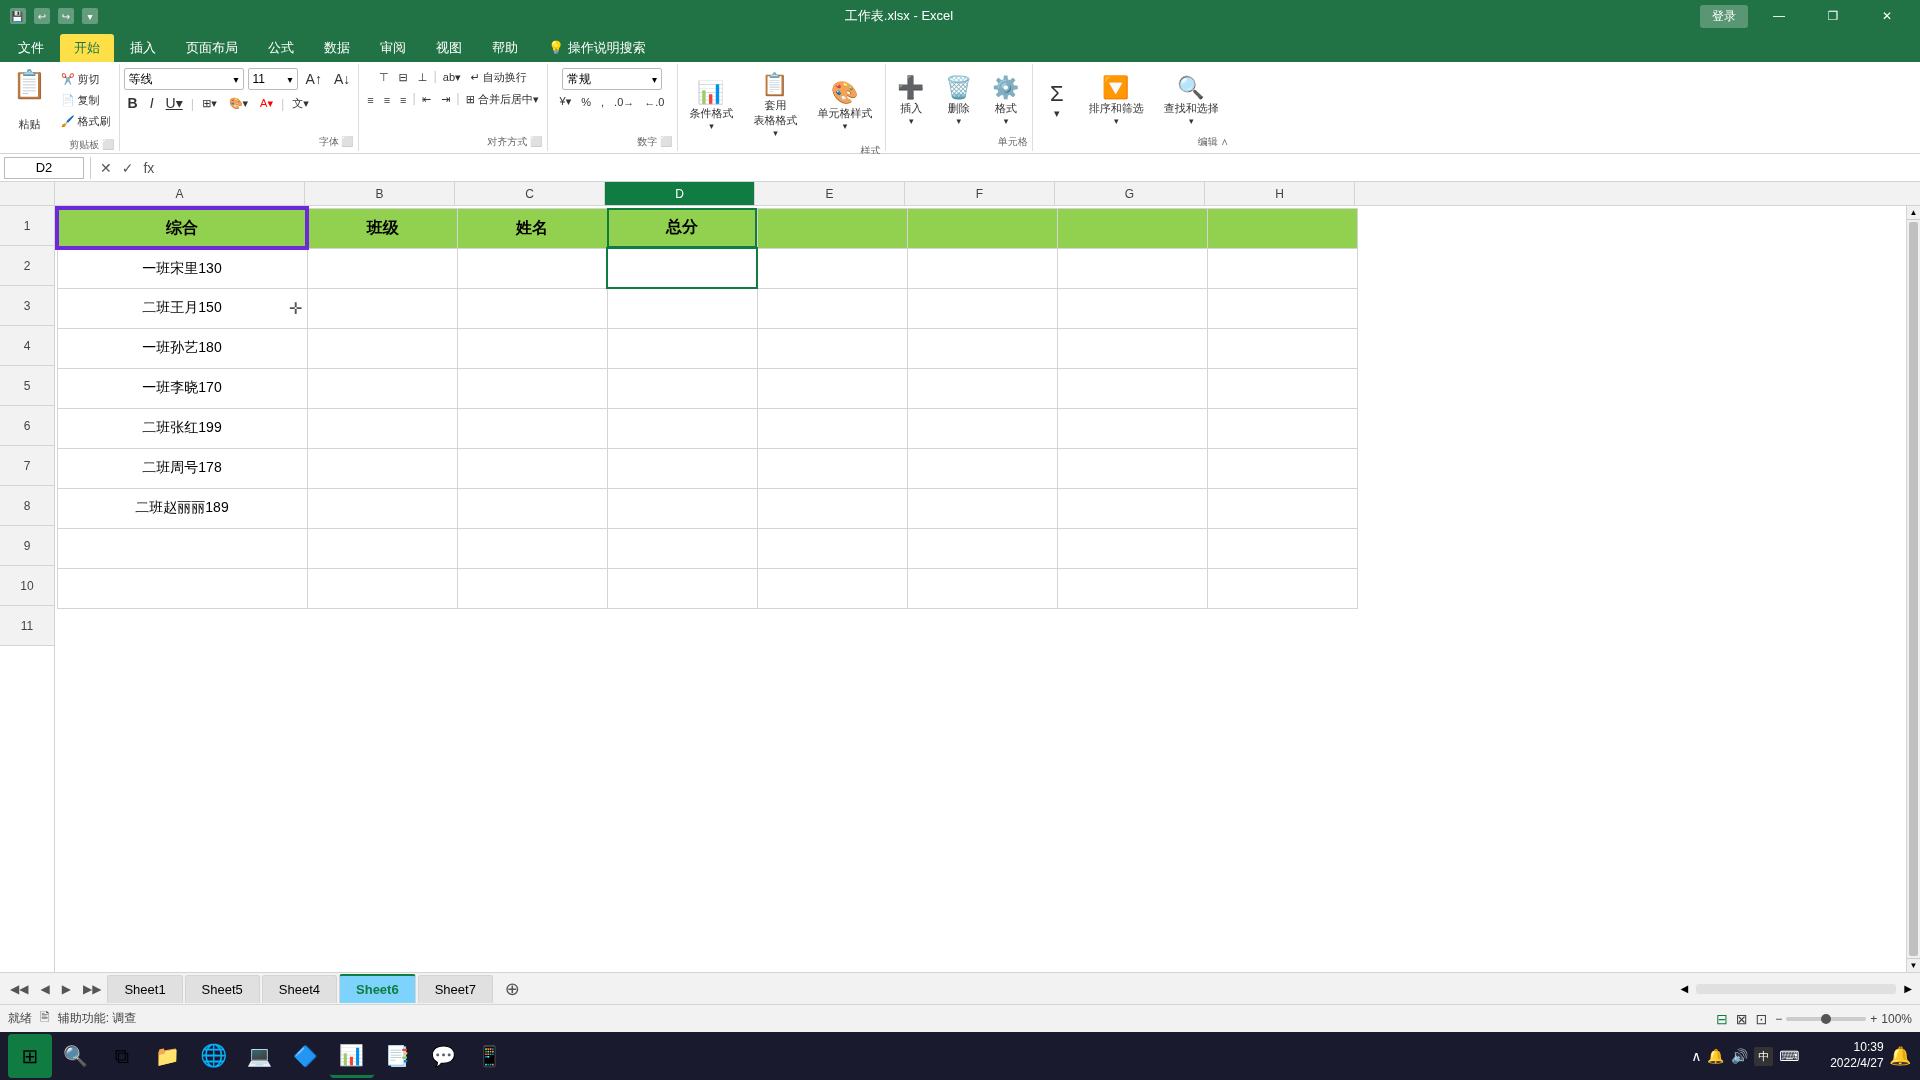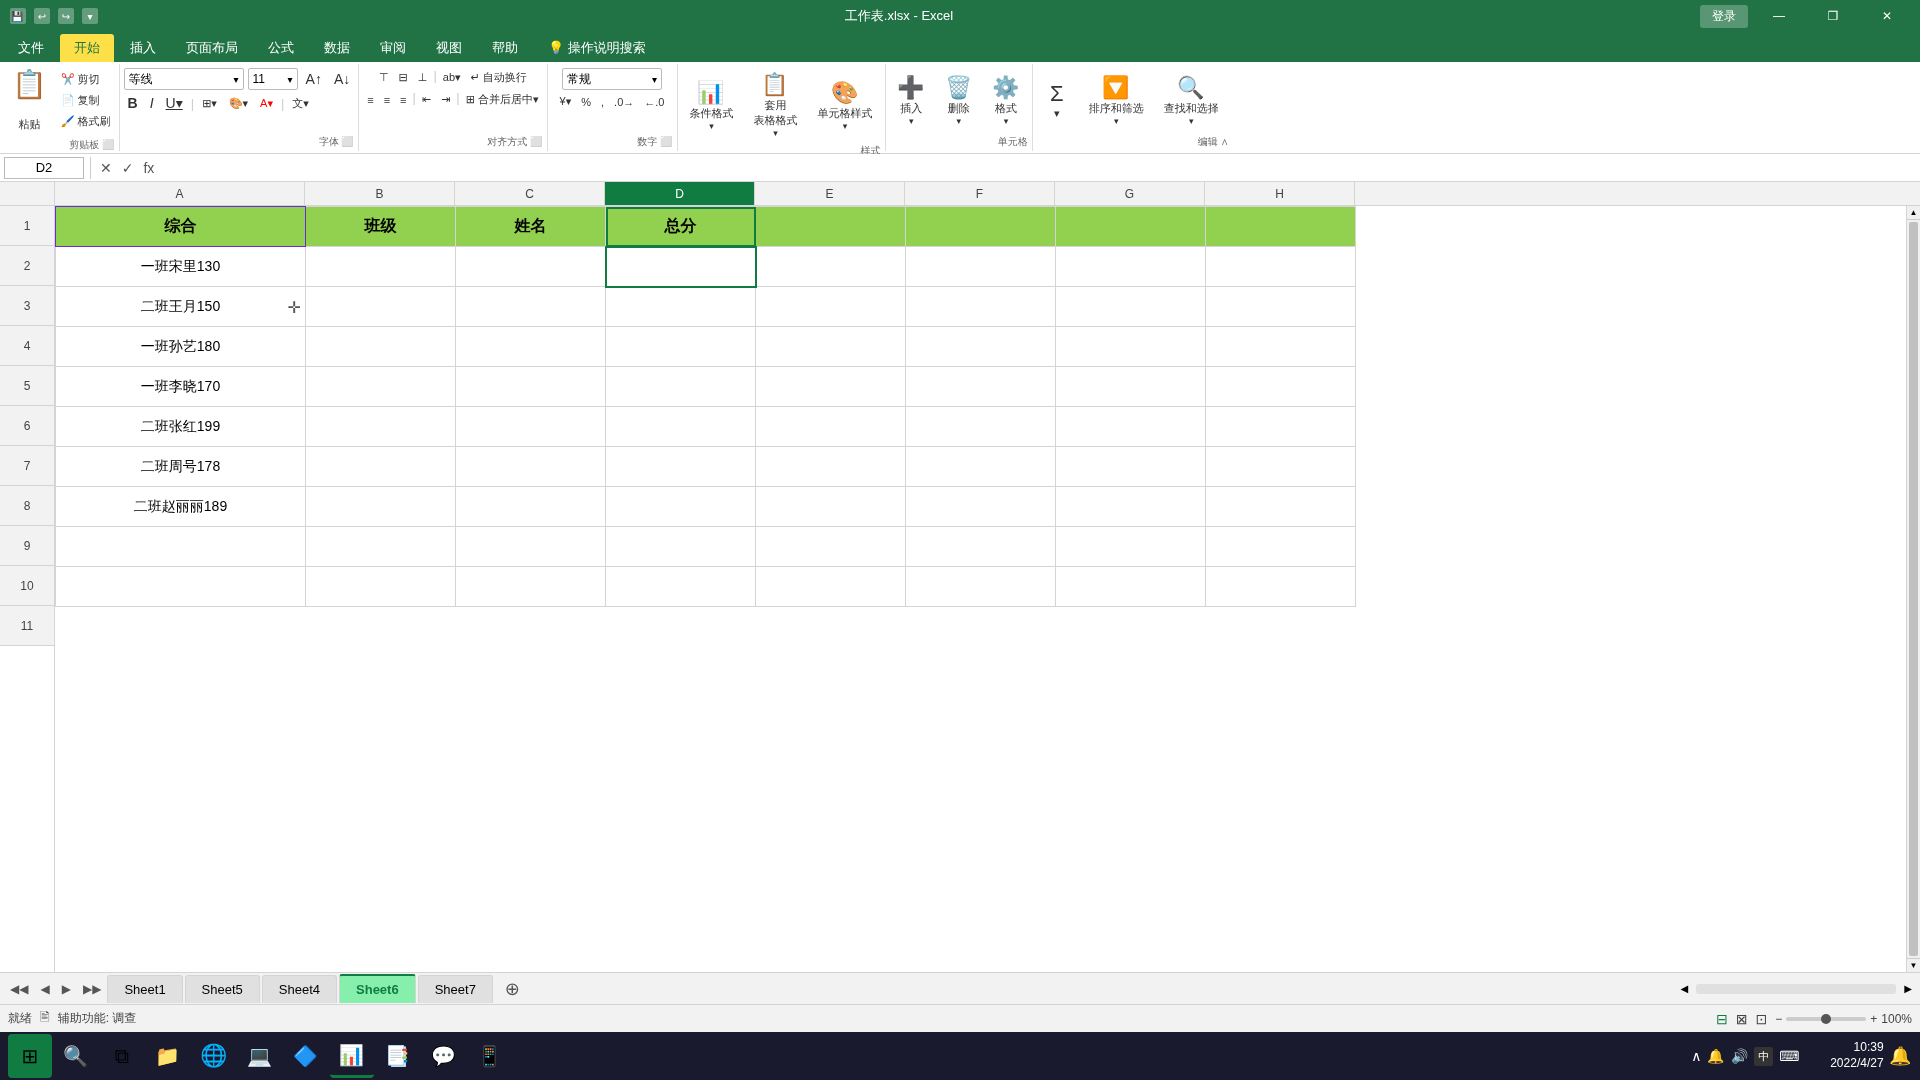--- a/index.html
+++ b/index.html
@@ -157,21 +157,21 @@
       padding: 6px 16px;
       font-size: 13px;
       border: 1px solid #d4d4d4;
       border-bottom: none;
       background: #e0e0e0;
       cursor: pointer;
       margin-right: 2px;
       border-radius: 3px 3px 0 0;
     }
     .sheet-tab.active {
-      background: #86efac;
+      background: #7dd3fc;
       border-top: 2px solid #107c41;
       font-weight: bold;
       color: #107c41;
     }
     .add-sheet { padding: 4px 10px; cursor: pointer; font-size: 18px; color: #555; }
 
     
     #status-bar {
       height: 28px;
       background: #f2f2f2;
@@ -530,21 +530,21 @@
         <div class="row-num">9</div>
         <div class="row-num">10</div>
         <div class="row-num">11</div>
       </div>
 
       <div style="flex:1; overflow:auto; position:relative;">
         <table id="grid-table" style="border-collapse:collapse; table-layout:fixed; position:relative;">
 
           <tbody>
               <tr class="header-row">
-            <td style="width:250px; height:40px; border:1px solid #6d28d9; background:#92d050; font-size:16px; font-weight:bold; text-align:center; padding:0 7px;">综合</td>
+            <td style="width:250px; height:40px; border:4px solid #6d28d9; background:#92d050; font-size:16px; font-weight:bold; text-align:center; padding:0 7px;">综合</td>
             <td style="width:150px; height:40px; border:1px solid #d4d4d4; background:#92d050; font-size:16px; font-weight:bold; text-align:center; padding:0 4px;">班级</td>
             <td style="width:150px; height:40px; border:1px solid #d4d4d4; background:#92d050; font-size:16px; font-weight:bold; text-align:center; padding:0 4px;">姓名</td>
             <td style="width:150px; height:40px; border:1px solid #d4d4d4; background:#92d050; font-size:16px; font-weight:bold; text-align:center; padding:0 4px; outline:2px solid #107c41; outline-offset:-2px;">总分</td>
             <td style="width:150px; height:40px; border:1px solid #d4d4d4; padding:0 4px;"></td>
             <td style="width:150px; height:40px; border:1px solid #d4d4d4; padding:0 4px;"></td>
             <td style="width:150px; height:40px; border:1px solid #d4d4d4; padding:0 4px;"></td>
             <td style="width:150px; height:40px; border:1px solid #d4d4d4; padding:0 4px;"></td>
           </tr>
 
           <tr>

